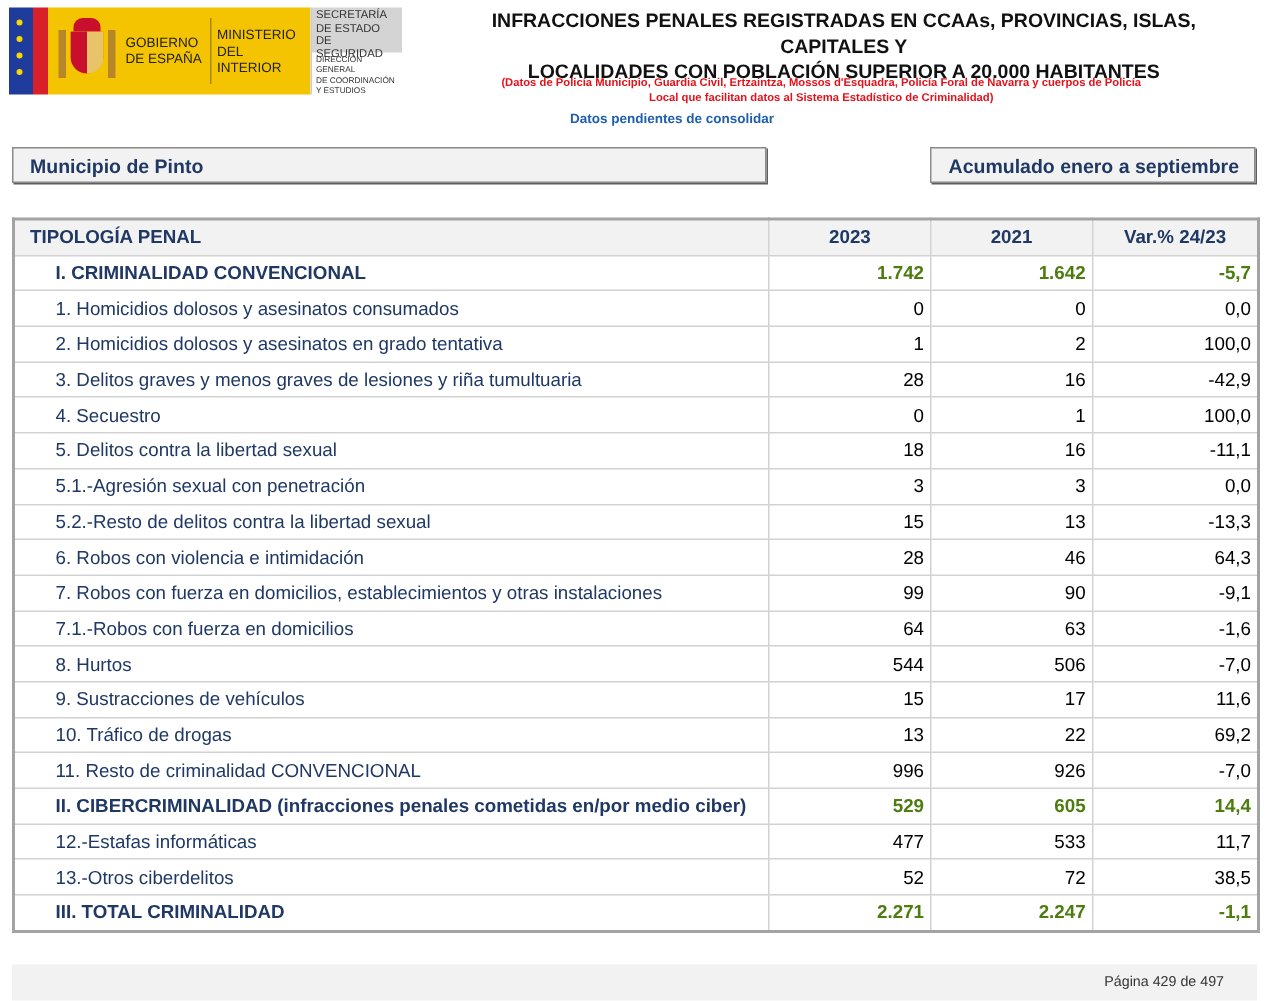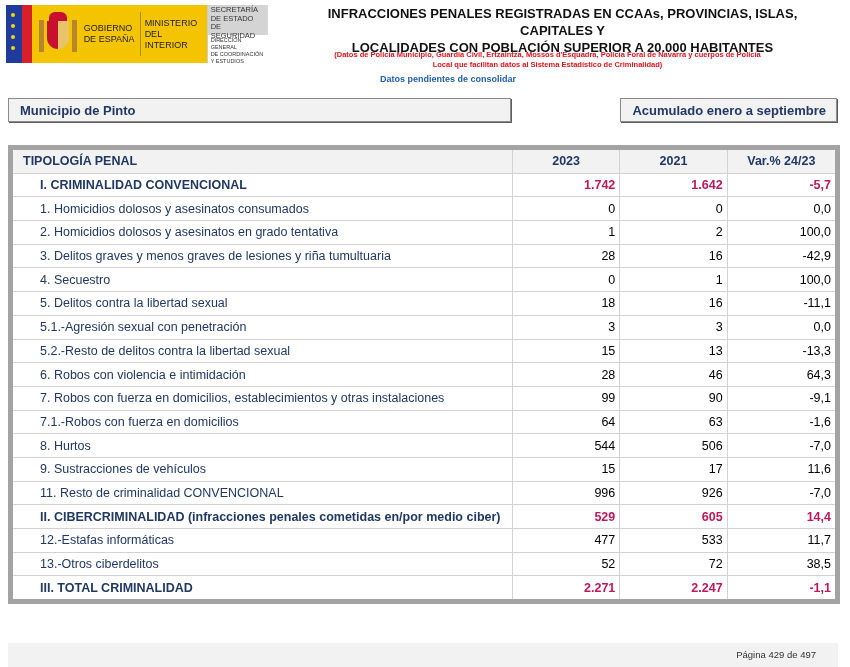--- a/index.html
+++ b/index.html
@@ -32,28 +32,28 @@
   .hpend { position:absolute; left:380px; top:74px; width:330px; text-align:left; font-weight:bold; font-size:9px; color:#1f5fb0; }
 
   
   .box { position:absolute; height:24px; background:#f2f2f2; border:1px solid #8a8a8a; box-shadow:1px 1px 0 #5e5e5e;
          font-weight:bold; font-size:13px; color:#1f3864; line-height:24px; }
   .box.muni { left:8px; top:98px; width:503px; padding-left:11px; box-sizing:border-box; }
   .box.period { left:620px; top:98px; width:217px; text-align:right; padding-right:10px; box-sizing:border-box; }
 
   
   .tbl { position:absolute; left:8px; top:145px; width:832px; border-collapse:collapse;
-         border:5px solid #a3a3a3; font-size:12.5px; color:#1f3864; }
+         border:2px solid #a3a3a3; font-size:12.5px; color:#1f3864; }
   .tbl td, .tbl th { height:22.7px; padding:0; border:1px solid #d2d2d2; }
   .tbl th { background:#f2f2f2; font-weight:bold; text-align:center; }
   .tbl th.name { text-align:left; padding-left:10px; }
   .tbl td.name { padding-left:27px; text-align:left; }
   .tbl td.num { text-align:right; padding-right:4px; color:#000; }
   .tbl tr.bold td { font-weight:bold; }
-  .tbl tr.bold td.num { color:#be185d; }
+  .tbl tr.bold td.num { color:#4d7c0f; }
   .tbl col.c1 { width:505px; } .tbl col.c2 { width:108px; } .tbl col.c3 { width:108px; } .tbl col.c4 { width:111px; }
 
   
   .footer { position:absolute; left:8px; top:643px; width:830px; height:24px; background:#f2f2f2; }
   .footer .page { position:absolute; right:22px; top:6px; font-size:9.5px; color:#333; }
 </style>
 </head>
 <body>
 
 <div class="logo">
@@ -198,20 +198,26 @@
         <td class="num">506</td>
         <td class="num">-7,0</td>
       </tr>
       <tr>
         <td class="name">9. Sustracciones de vehículos</td>
         <td class="num">15</td>
         <td class="num">17</td>
         <td class="num">11,6</td>
       </tr>
       <tr>
+        <td class="name">10. Tráfico de drogas</td>
+        <td class="num">13</td>
+        <td class="num">22</td>
+        <td class="num">69,2</td>
+      </tr>
+      <tr>
         <td class="name">11. Resto de criminalidad CONVENCIONAL</td>
         <td class="num">996</td>
         <td class="num">926</td>
         <td class="num">-7,0</td>
       </tr>
       <tr class="bold">
         <td class="name">II. CIBERCRIMINALIDAD (infracciones penales cometidas en/por medio ciber)</td>
         <td class="num">529</td>
         <td class="num">605</td>
         <td class="num">14,4</td>

